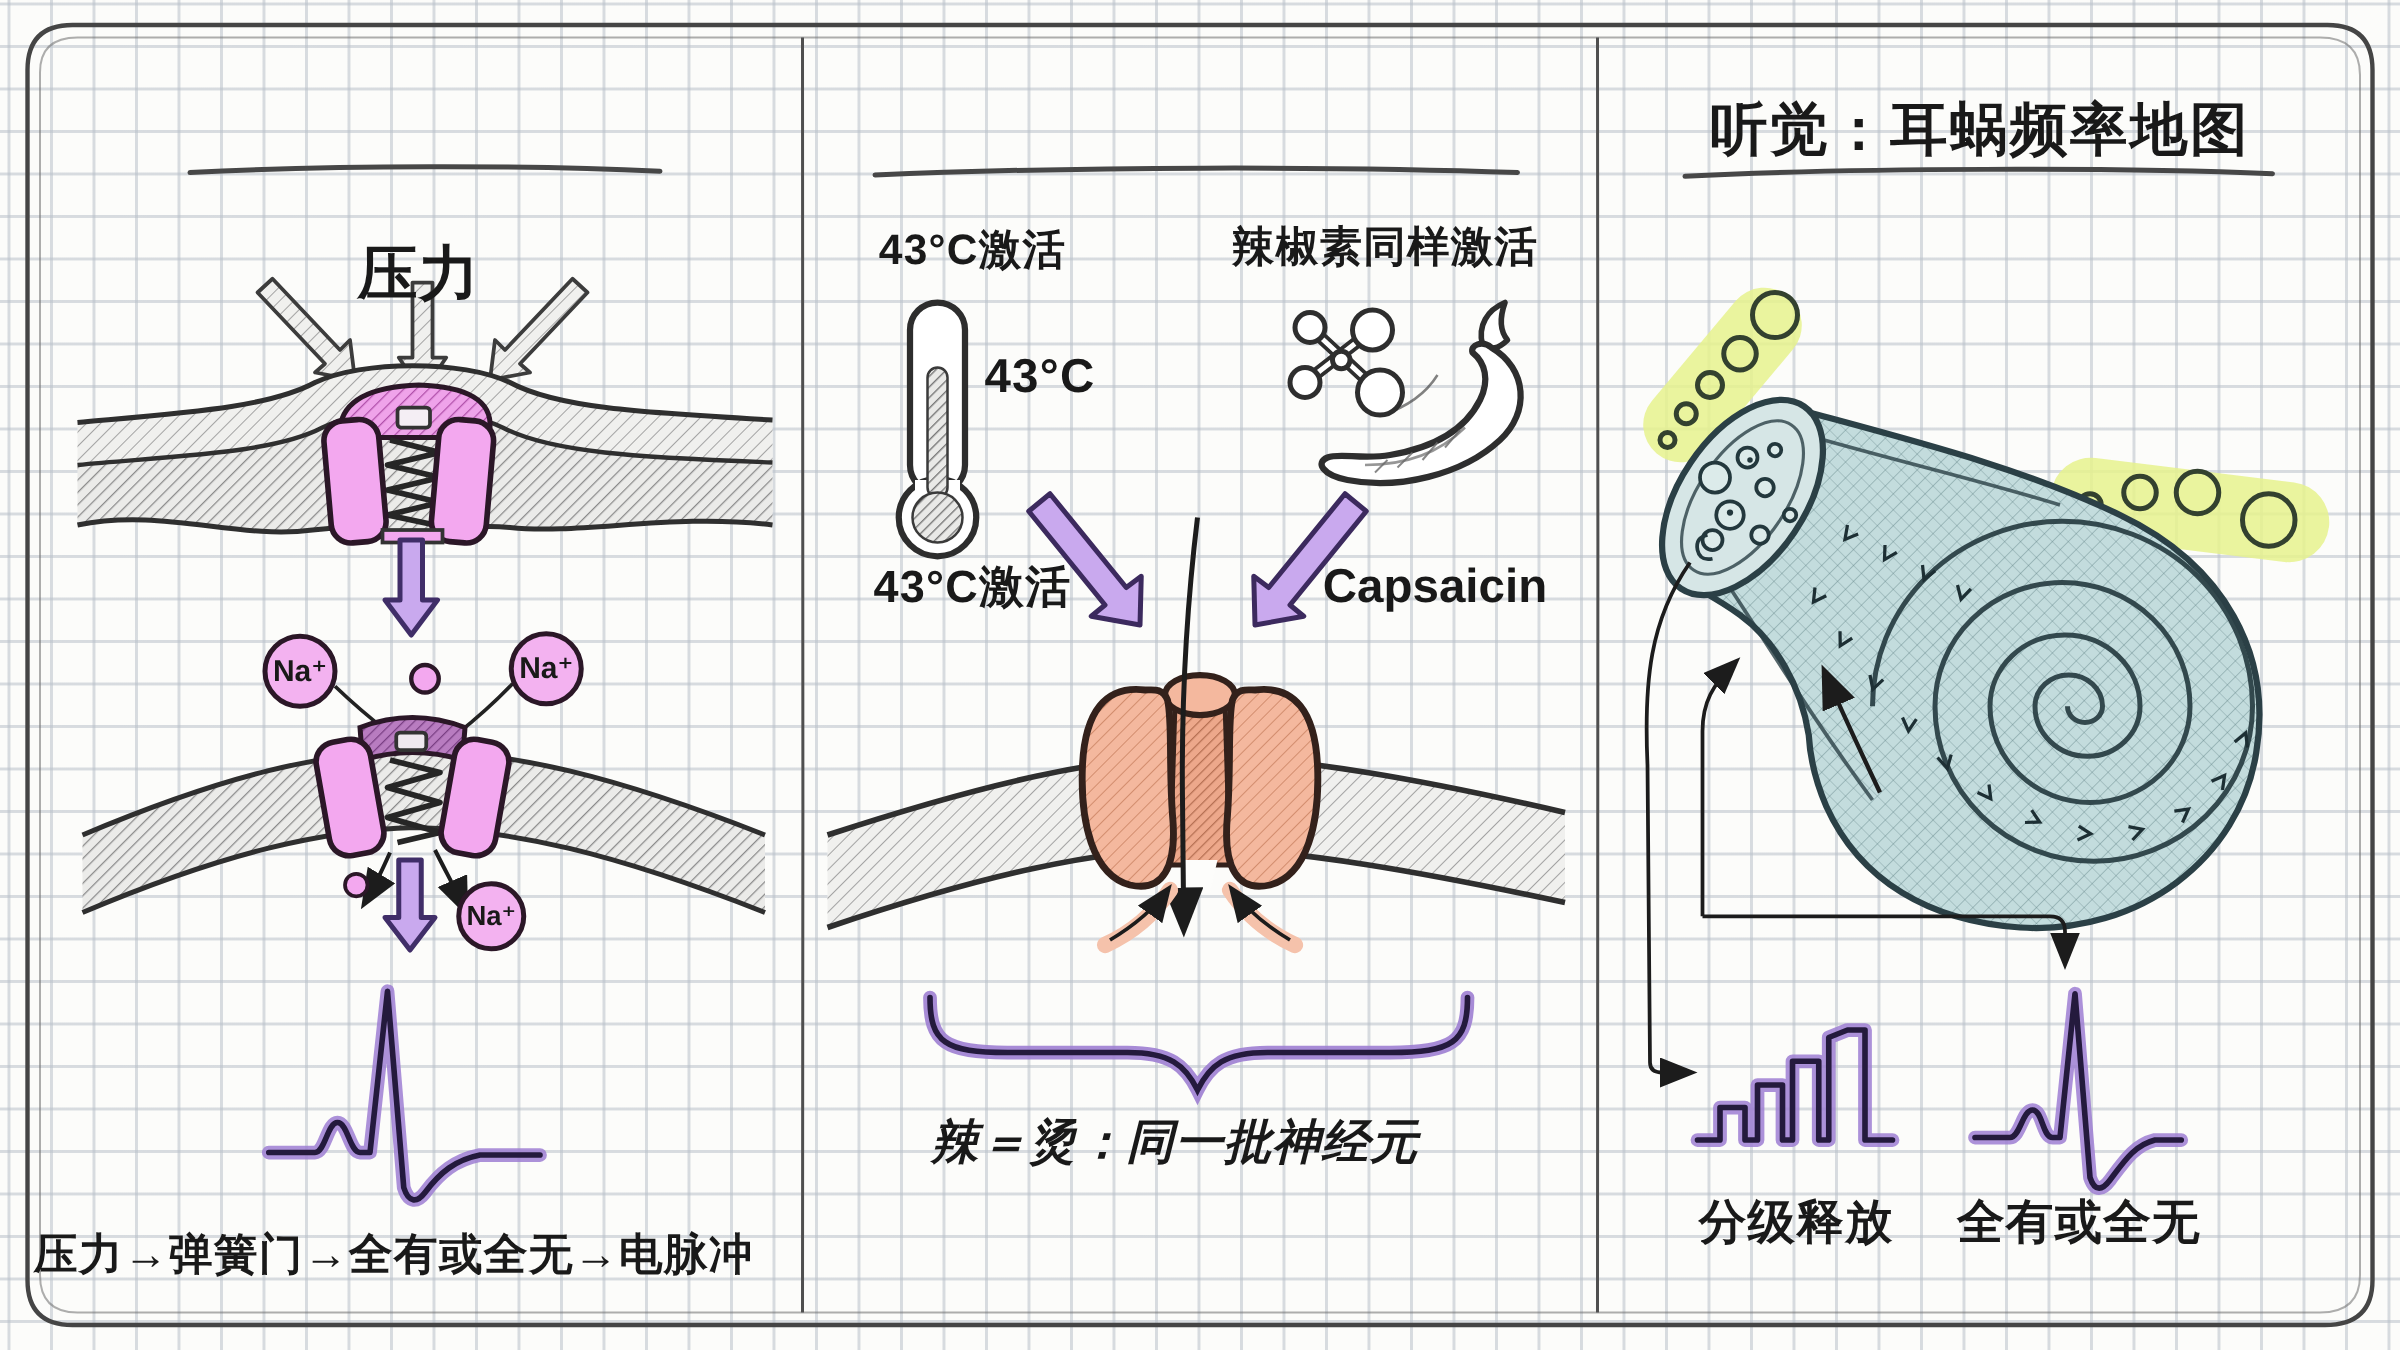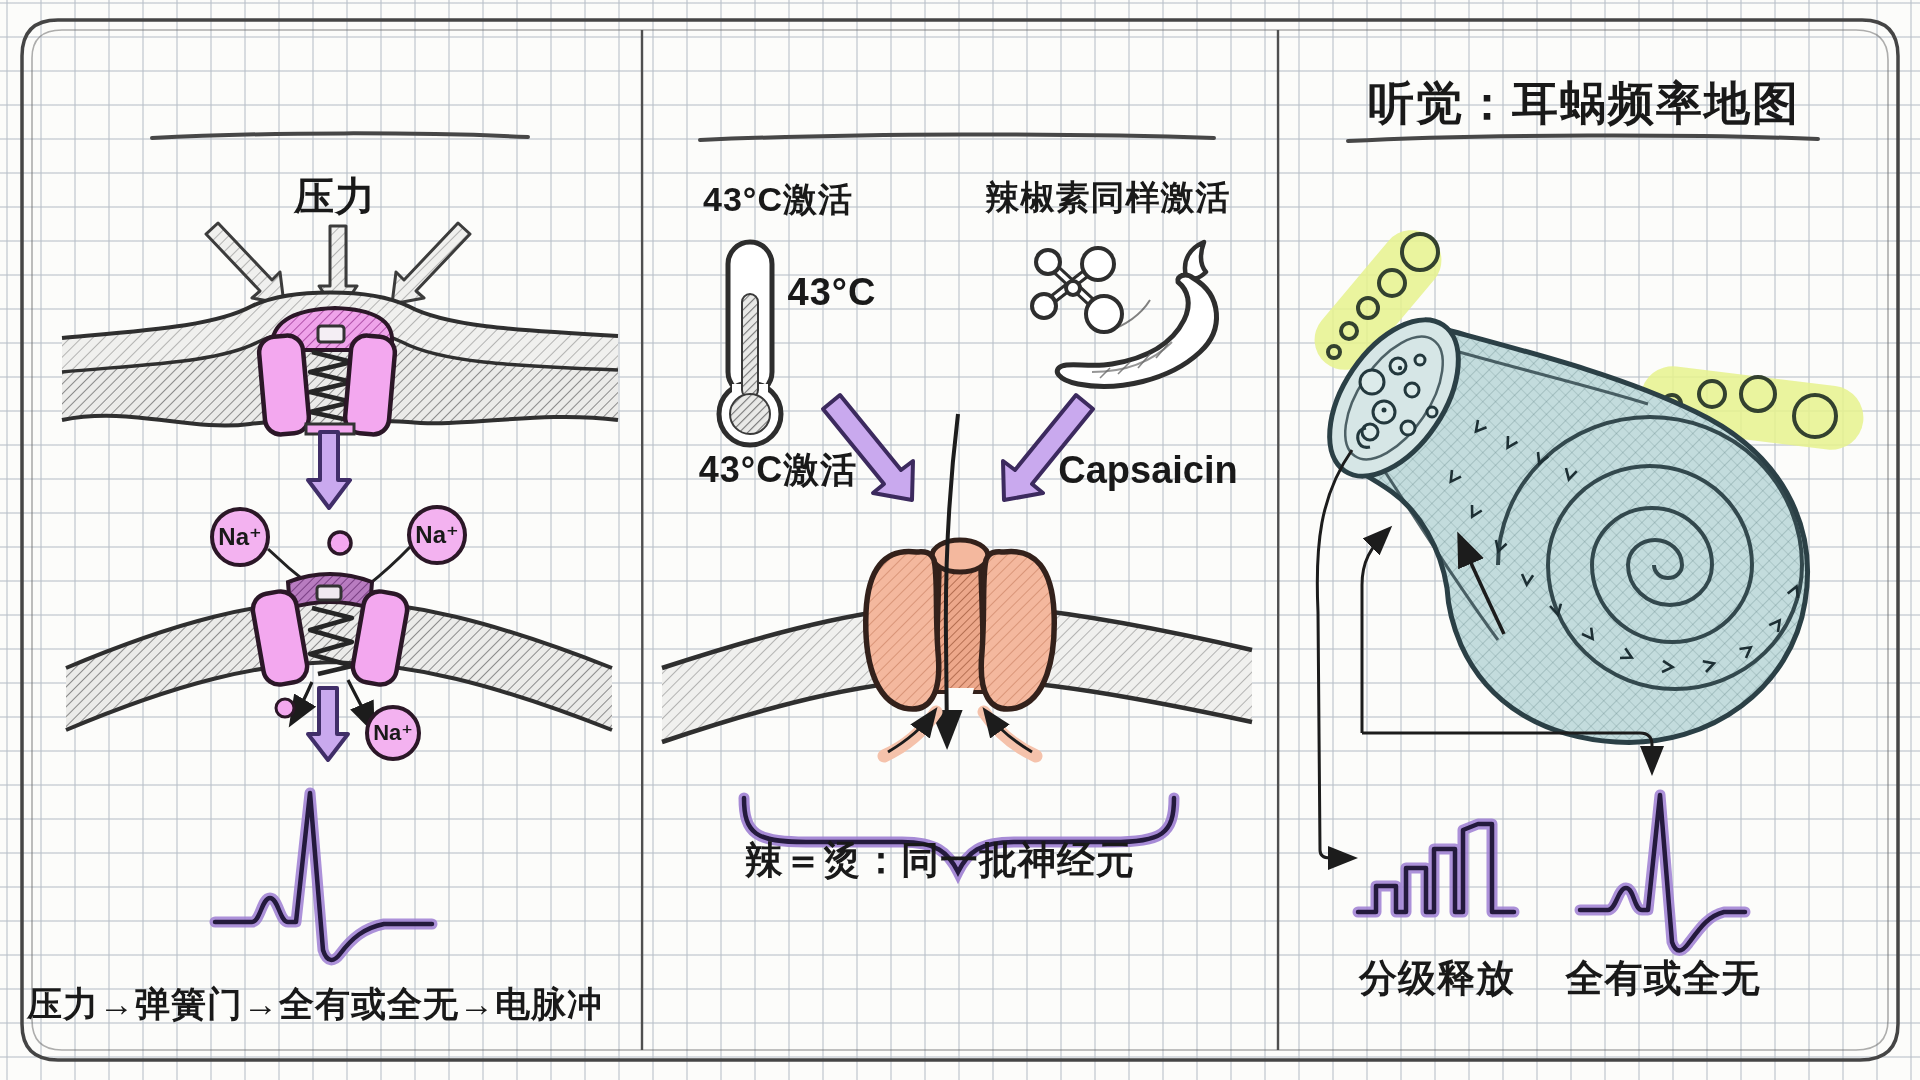--- a/index.html
+++ b/index.html
@@ -12,21 +12,21 @@
     background-size:34px 34px;
     background-position:6px 2px;
     font-family:"Liberation Sans","DejaVu Sans",sans-serif;
   }
   svg.art{position:absolute;left:0;top:0;}
   .txt{
     position:absolute;transform:translate(-50%,-50%);
     white-space:nowrap;font-weight:bold;color:#191919;letter-spacing:1px;
   }
   .title{font-size:46px;letter-spacing:2px;}
-  .h34{font-size:34px;} .h36{font-size:36px;} .h38{font-size:38px;} .h40{font-size:40px;}
+  .h34{font-size:34px;} .h36{font-size:36px;} .h38{font-size:38px;} .h40{font-size:48px;margin-top:23px;}
   .cap{font-size:35px;}
   .ion{font-size:24px;letter-spacing:0;}
   .ion-sm{font-size:22px;letter-spacing:0;}
 </style>
 </head>
 <body>
 
 <div class="stage">
 
 <svg class="art" width="1920" height="1080" viewBox="0 0 1920 1080">
@@ -296,21 +296,21 @@
 <div class="txt title" style="left:1584px;top:104px;">听觉：耳蜗频率地图</div>
 
 <div class="txt h40" style="left:335px;top:196px;">压力</div>
 <div class="txt ion" style="left:240px;top:537px;">Na⁺</div>
 <div class="txt ion" style="left:437px;top:535px;">Na⁺</div>
 <div class="txt ion-sm" style="left:393px;top:733px;">Na⁺</div>
 <div class="txt cap" style="left:315px;top:1004px;">压力→弹簧门→全有或全无→电脉冲</div>
 
 <div class="txt h34" style="left:778px;top:200px;">43°C激活</div>
 <div class="txt h34" style="left:1108px;top:198px;">辣椒素同样激活</div>
-<div class="txt h38" style="left:832px;top:292px;text-align:right;">43°C</div>
+<div class="txt h38" style="left:832px;top:302px;text-align:right;">43°C</div>
 <div class="txt h36" style="left:778px;top:470px;">43°C激活</div>
 <div class="txt h38" style="left:1148px;top:470px;letter-spacing:0;">Capsaicin</div>
-<div class="txt h38" style="left:940px;top:860px;">辣＝烫：同一批神经元</div>
+<div class="txt h38" style="left:940px;top:914px;font-style:italic;">辣＝烫：同一批神经元</div>
 
 <div class="txt h38" style="left:1437px;top:978px;">分级释放</div>
 <div class="txt h38" style="left:1663px;top:978px;">全有或全无</div>
 
 </div>
 
 </body></html>

